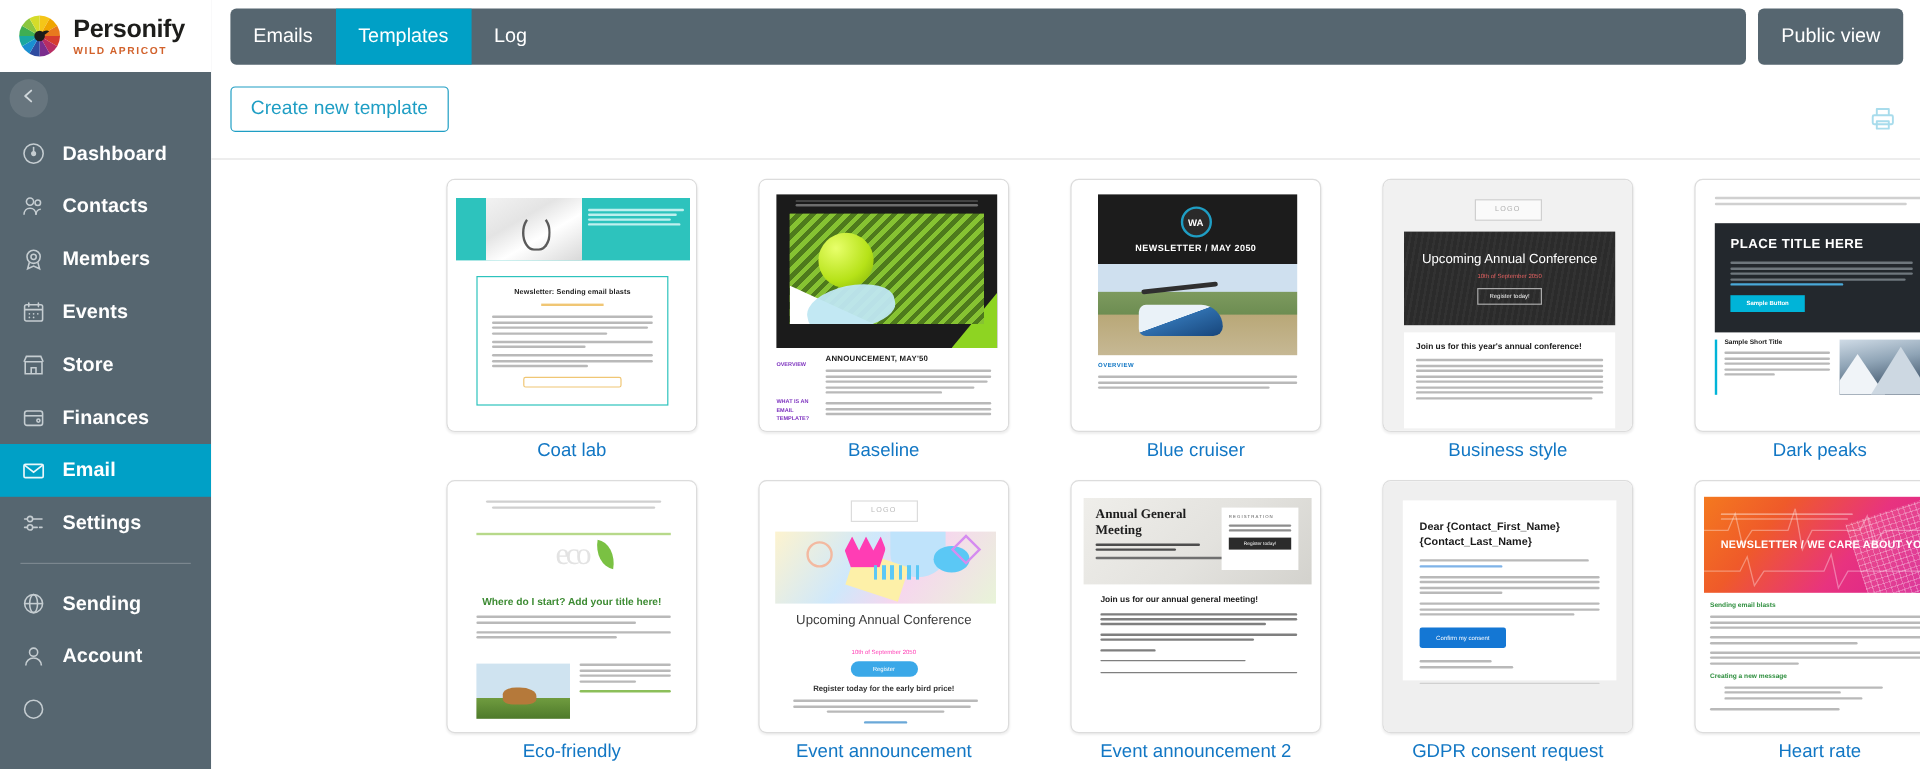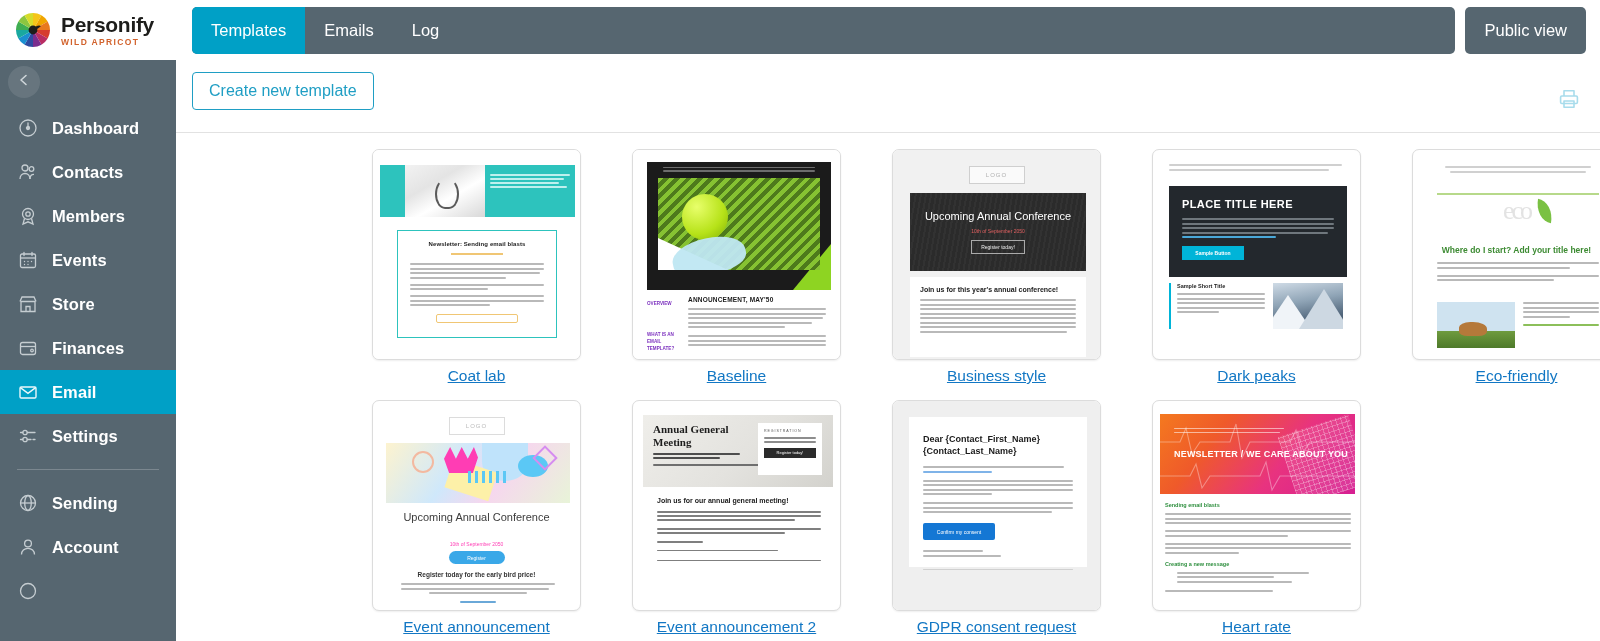--- a/index.html
+++ b/index.html
@@ -119,21 +119,21 @@
     background: #fff; overflow: hidden; position: relative;
     box-shadow: 0 1px 2px rgba(0,0,0,.07);
     cursor: pointer;
   }
   .thumb { position: absolute; inset: 0; overflow: hidden; }
   .cap {
     text-align: center; width: 209px;
     margin-top: 7px;
   }
   .cap a {
-    color: #1277c4; font-size: 15.5px; text-decoration: underline;
+    color: #1277c4; font-size: 15.5px; 
     cursor: pointer;
   }
 
   
   .tline { background: #b9b9b9; height: 2px; border-radius: 1px; }
   .tline.lt { background: #d0d0d0; }
   .tpara { display: flex; flex-direction: column; gap: 2.5px; }
 
   
   .c1 { background:#fff; }
@@ -464,22 +464,22 @@
           </svg>
         </span>
       </div>
     </nav>
   </aside>
 
   <main class="main">
 
     <div class="topbar">
       <div class="tabstrip">
+        <div class="tab">Emails</div>
         <div class="tab active">Templates</div>
-        <div class="tab">Emails</div>
         <div class="tab">Log</div>
       </div>
       <div class="public-view-btn">Public view</div>
     </div>
 
     <div class="actionbar">
       <button class="create-btn">Create new template</button>
       <div class="print-btn">
         <svg width="24" height="24" viewBox="0 0 24 24" fill="none" stroke="#a8dcec" stroke-width="1.6" stroke-linejoin="round">
           <path d="M7 9V3.8h10V9"></path>
@@ -560,20 +560,44 @@
               </div>
               <div class="lbl" style="top:151px">OVERVIEW</div>
               <div class="lbl" style="top:182px">WHAT IS AN EMAIL TEMPLATE?</div>
             </div>
           </div>
           <div class="cap">
             <a>Baseline</a>
           </div>
         </div>
 
+        <div class="cell">
+          <div class="card">
+            <div class="thumb c3">
+              <div class="dark"></div>
+              <div class="wa">WA</div>
+              <div class="nl">NEWSLETTER / MAY 2050</div>
+              <div class="moto">
+                  <div class="tank"></div>
+                  <div class="bar"></div>
+                </div>
+              <div class="txt">
+                <div class="ov">OVERVIEW</div>
+                <div class="tpara">
+                  <div class="tline" style="width:100%"></div>
+                    <div class="tline" style="width:100%"></div>
+                  <div class="tline" style="width:86%"></div>
+                </div>
+              </div>
+            </div>
+          </div>
+          <div class="cap">
+            <a>Blue cruiser</a>
+          </div>
+        </div>
 
         <div class="cell">
           <div class="card">
             <div class="thumb c4">
               <div class="logo">LOGO</div>
               <div class="hero">
                 <h1>Upcoming Annual Conference</h1>
                 <div class="date">10th of September 2050</div>
                 <div class="b">Register today!</div>
               </div>

